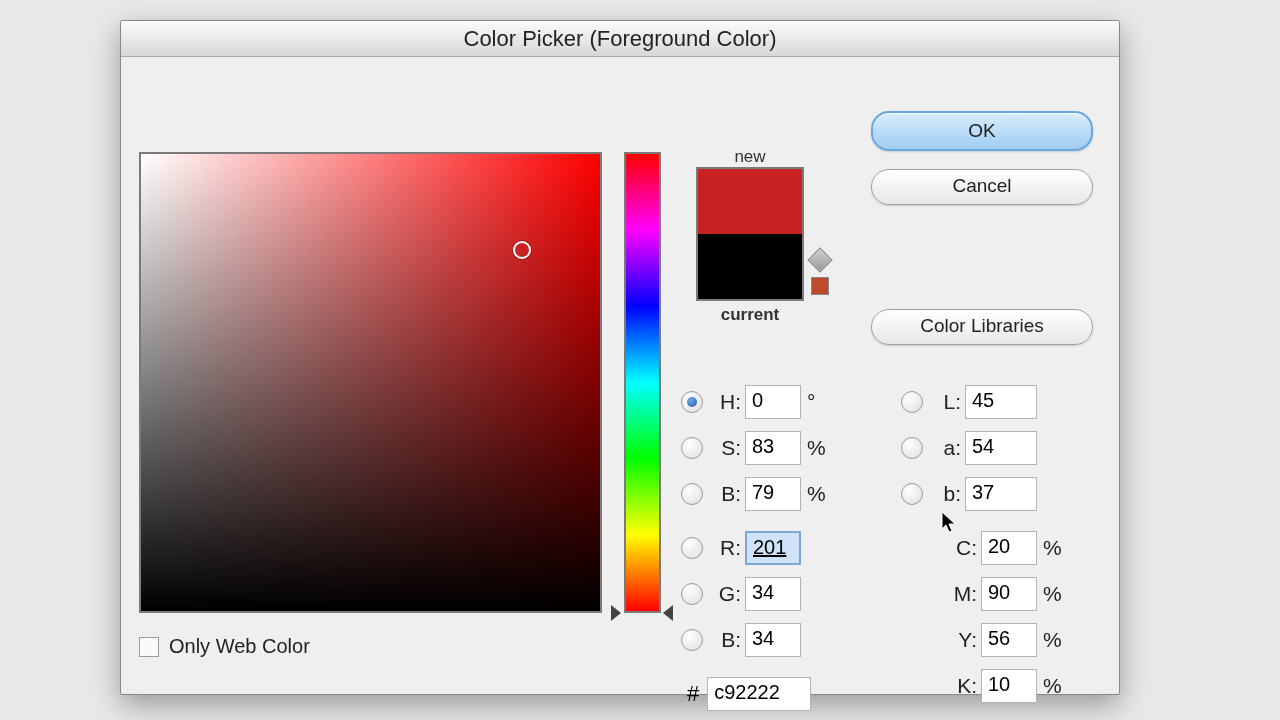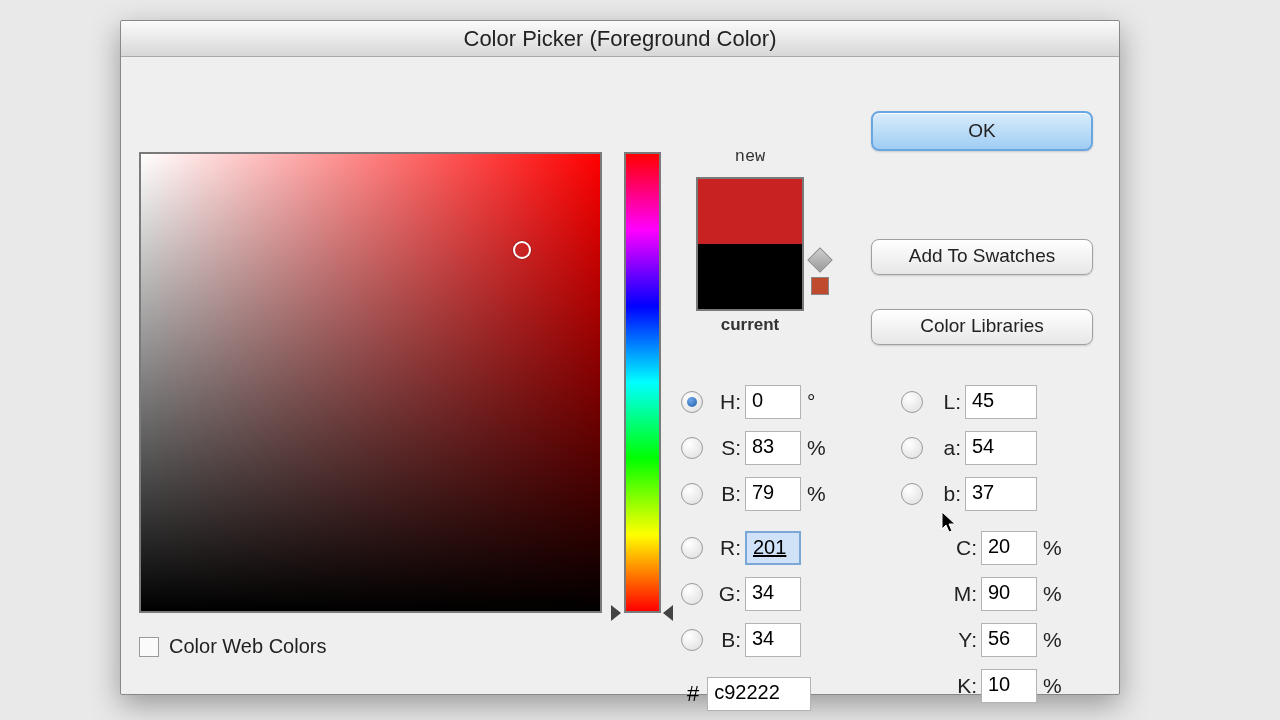--- a/index.html
+++ b/index.html
@@ -43,39 +43,39 @@
       #00ff00 66.6%, #ffff00 83.3%, #ff0000 100%);
   }
   .hue-arrow {
     position:absolute; width:0; height:0; border-top:8px solid transparent; border-bottom:8px solid transparent;
   }
   .hue-arrow.left { border-left:10px solid #444; }
   .hue-arrow.right { border-right:10px solid #444; }
 
   
   .swatch-wrap { position:absolute; left:564px; top:90px; width:130px; text-align:center; font-size:17px; color:#333; }
-  .swatch-label-new { margin-bottom:11px;font-family:Liberation Mono, monospace; }
+  .swatch-label-new { margin-bottom:0; }
   .swatch { width:108px; margin:0 auto; border:2px solid #7a7a7a; }
   .swatch .new { height:65px; }
   .swatch .cur { height:65px; }
   .swatch-label-cur { margin-top:4px;font-weight:bold; }
 
   .warn-cube {
     position:absolute; left:690px; top:194px; width:18px; height:18px;
     background:linear-gradient(135deg,#cfcfcf,#9a9a9a);
     transform:rotate(45deg); border:1px solid #888;
   }
   .warn-swatch {
     position:absolute; left:690px; top:220px; width:18px; height:18px;
     border:1px solid #888;
   }
 
   
   .btn {
-    position:absolute; width:222px; height:36px; border-radius:8px; text-align:center; line-height:32px;
+    position:absolute; width:222px; height:36px; border-radius:18px; text-align:center; line-height:32px;
     font-size:19px; color:#222; background:linear-gradient(#ffffff,#e7e7e7);
     border:1px solid #a0a0a0; box-shadow:0 1px 0 #fff inset, 0 1px 2px rgba(0,0,0,0.15);
     display:block;
   }
   .btn.ok {
     background:linear-gradient(#d9ecfb,#9fcdf3);
     border:2px solid #6aa6df;
     font-weight:500;
     height:40px; line-height:36px;
   }
@@ -135,21 +135,21 @@
         <div class="swatch">
           <div class="new" id="sw-new" style="background: rgb(201, 34, 34);"></div>
           <div class="cur" id="sw-cur" style="background: rgb(0, 0, 0);"></div>
         </div>
         <div class="swatch-label-cur">current</div>
       </div>
       <div class="warn-cube"></div>
       <div class="warn-swatch" id="warn-sw" style="background: rgb(192, 74, 46);"></div>
 
       <span class="btn ok" style="left:750px; top:54px;">OK</span>
-      <span class="btn wide" style="left:750px; top:182px;">Add To Swatches</span>
+      <span class="btn" style="left:750px; top:112px;">Cancel</span>
       <span class="btn wide" style="left:750px; top:252px;">Color Libraries</span>
 
       <div class="row" style="left:560px; top:328px;">
         <span class="radio checked"></span>
         <span class="ilabel">H:</span>
         <span class="tbox">0</span>
         <span class="unit">°</span>
       </div>
       <div class="row" style="left:560px; top:374px;">
         <span class="radio"></span>
@@ -217,21 +217,21 @@
         <span class="unit">%</span>
       </div>
       <div class="row" style="left:818px; top:612px;">
         <span class="ilabel">K:</span>
         <span class="tbox">10</span>
         <span class="unit">%</span>
       </div>
 
       <div class="only-web">
         <span class="checkbox"></span>
-        <span>Color Web Colors</span>
+        <span>Only Web Color</span>
       </div>
 
       <div class="cursor-img" style="left:820px; top:454px;">
         <svg viewBox="0 0 16 24">
             <path d="M1 1 L1 18 L5 14 L8 21 L11 20 L8 13 L14 13 Z" fill="#000" stroke="#fff" stroke-width="1"></path>
           </svg>
       </div>
 
     </div>
   </div>

